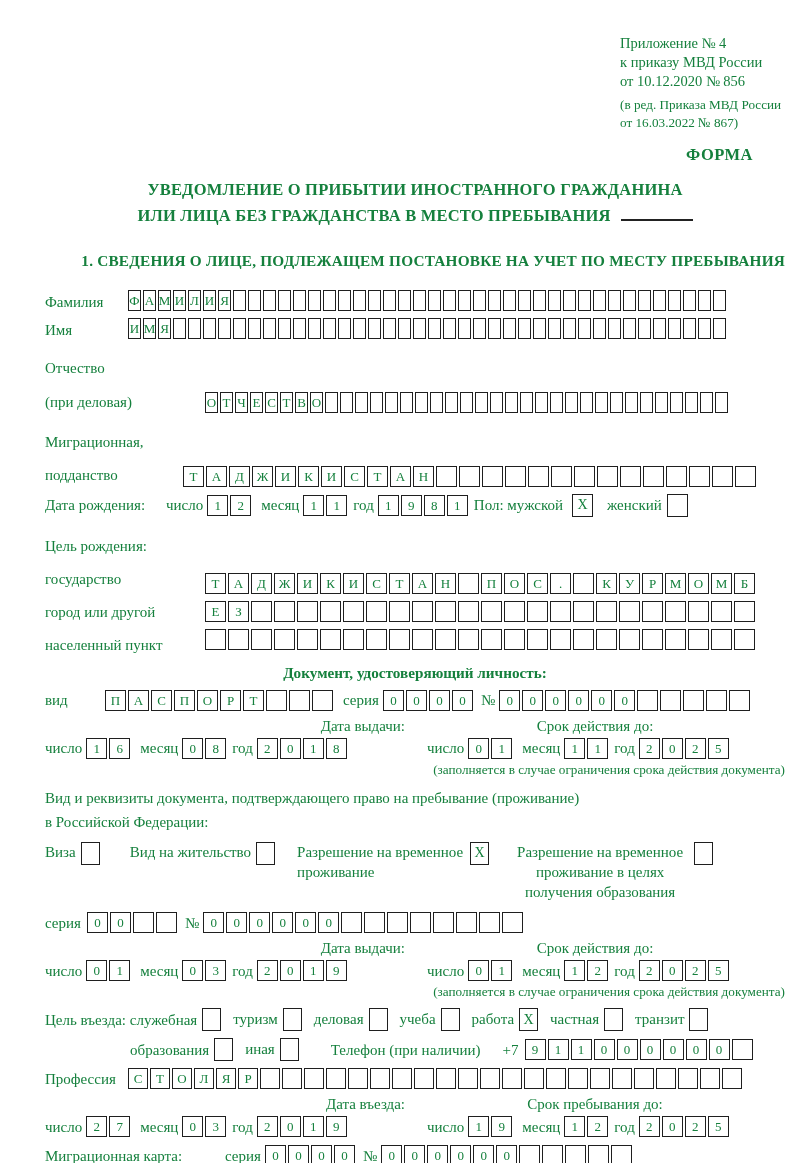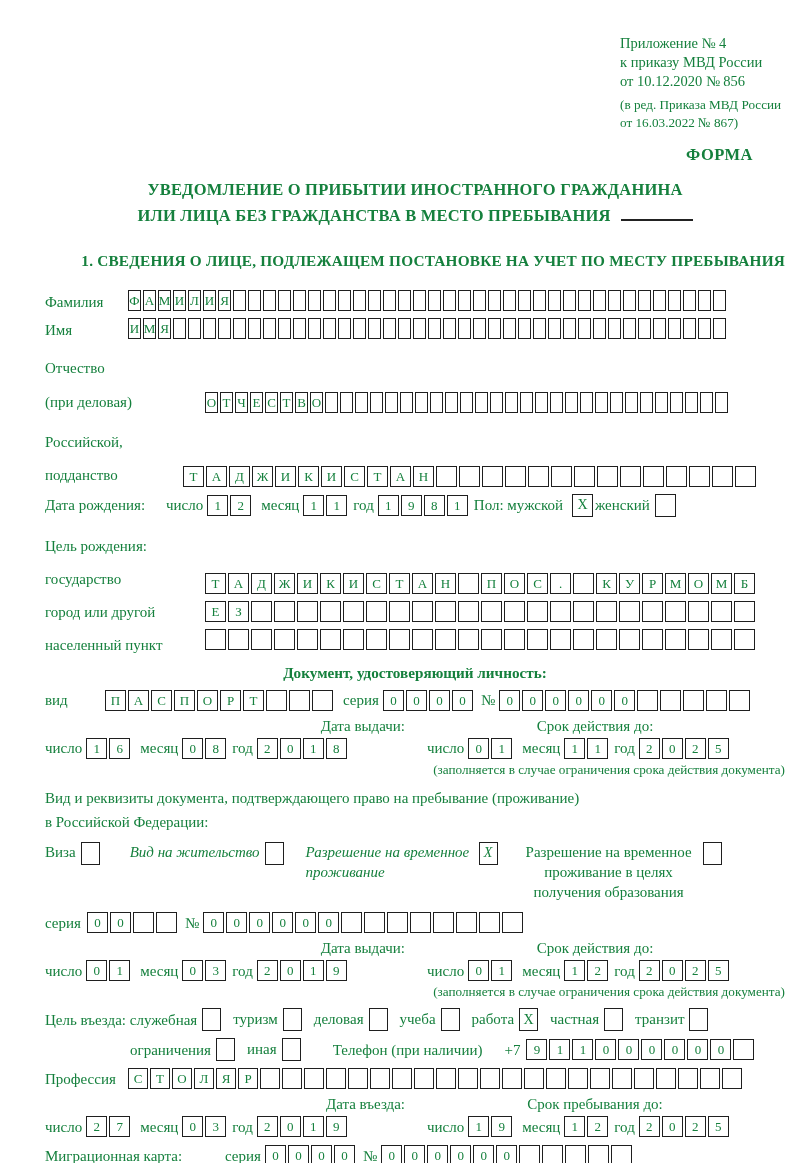--- a/index.html
+++ b/index.html
@@ -36,21 +36,21 @@
   .dl1{width:360px;flex:none;display:flex;align-items:center;}
   .dl2{flex:1;display:flex;align-items:center;padding-left:22px;}
   .dl1 .lbl,.dl2 .lbl{margin-right:4px;}
   .dnote{text-align:right;font-size:13.2px;margin-top:3px;}
   .intro{font-size:15px;line-height:1.6;}
   .opts{display:flex;align-items:flex-start;margin-top:8px;margin-bottom:10px;}
   .opt{display:flex;align-items:flex-start;flex:none;}
   .opt .txt{font-size:15px;line-height:1.35;}
   .opt .c2{width:168px;text-align:left;}
   .opt .c3{width:178px;text-align:center;}
-  .mr20{margin-right:20px;font-style:italic;} .mr14{margin-right:14px;}
+  .mr20{margin-right:20px;} .mr14{margin-right:14px;}
   .purpose{flex-wrap:nowrap;}
   .plbl{font-size:15px;margin-left:10px;flex:none;}
   .rep-note{font-size:13.4px;font-weight:bold;text-align:center;margin-top:4px;padding-left:40px;}
 </style>
 </head>
 <body>
 
 <div class="page">
 
   <div class="appendix">
@@ -201,21 +201,21 @@
         <span class="box"></span>
         <span class="box"></span>
         <span class="box"></span>
         <span class="box"></span>
         <span class="box"></span>
       </span>
   </div>
 
   <div class="row">
     <div class="lbl-col w138">
-      <div>Российской,</div>
+      <div>Миграционная,</div>
       <div>подданство</div>
     </div>
     <span class="boxes md">
         <span class="box">Т</span>
         <span class="box">А</span>
         <span class="box">Д</span>
         <span class="box">Ж</span>
         <span class="box">И</span>
         <span class="box">К</span>
         <span class="box">И</span>
@@ -254,21 +254,21 @@
       </span>
     <span class="lbl g4">год</span>
     <span class="boxes md">
         <span class="box">1</span>
         <span class="box">9</span>
         <span class="box">8</span>
         <span class="box">1</span>
       </span>
     <span class="lbl g4">Пол: мужской</span>
     <span class="box md chk">X</span>
-    <span class="lbl" style="">женский</span>
+    <span class="lbl" style="margin-left:12px">женский</span>
     <span class="box md chk"></span>
   </div>
 
   <div class="row">
     <div class="lbl-col w160">
       <div>Цель рождения:</div>
       <div>государство</div>
       <div>город или другой</div>
       <div>населенный пункт</div>
     </div>
@@ -549,21 +549,21 @@
     <span class="box chk"></span>
     <span class="plbl">работа</span>
     <span class="box chk">X</span>
     <span class="plbl">частная</span>
     <span class="box chk"></span>
     <span class="plbl">транзит</span>
     <span class="box chk"></span>
   </div>
 
   <div class="row rowc" style="margin-left:85px">
-    <span class="lbl">ограничения</span>
+    <span class="lbl">образования</span>
     <span class="box chk"></span>
     <span class="plbl">иная</span>
     <span class="box chk"></span>
     <span class="lbl" style="margin-left:30px">Телефон (при наличии)</span>
     <span class="lbl" style="margin-left:22px">+7</span>
     <span class="boxes md" style="margin-left:6px">
         <span class="box">9</span>
         <span class="box">1</span>
         <span class="box">1</span>
         <span class="box">0</span>

